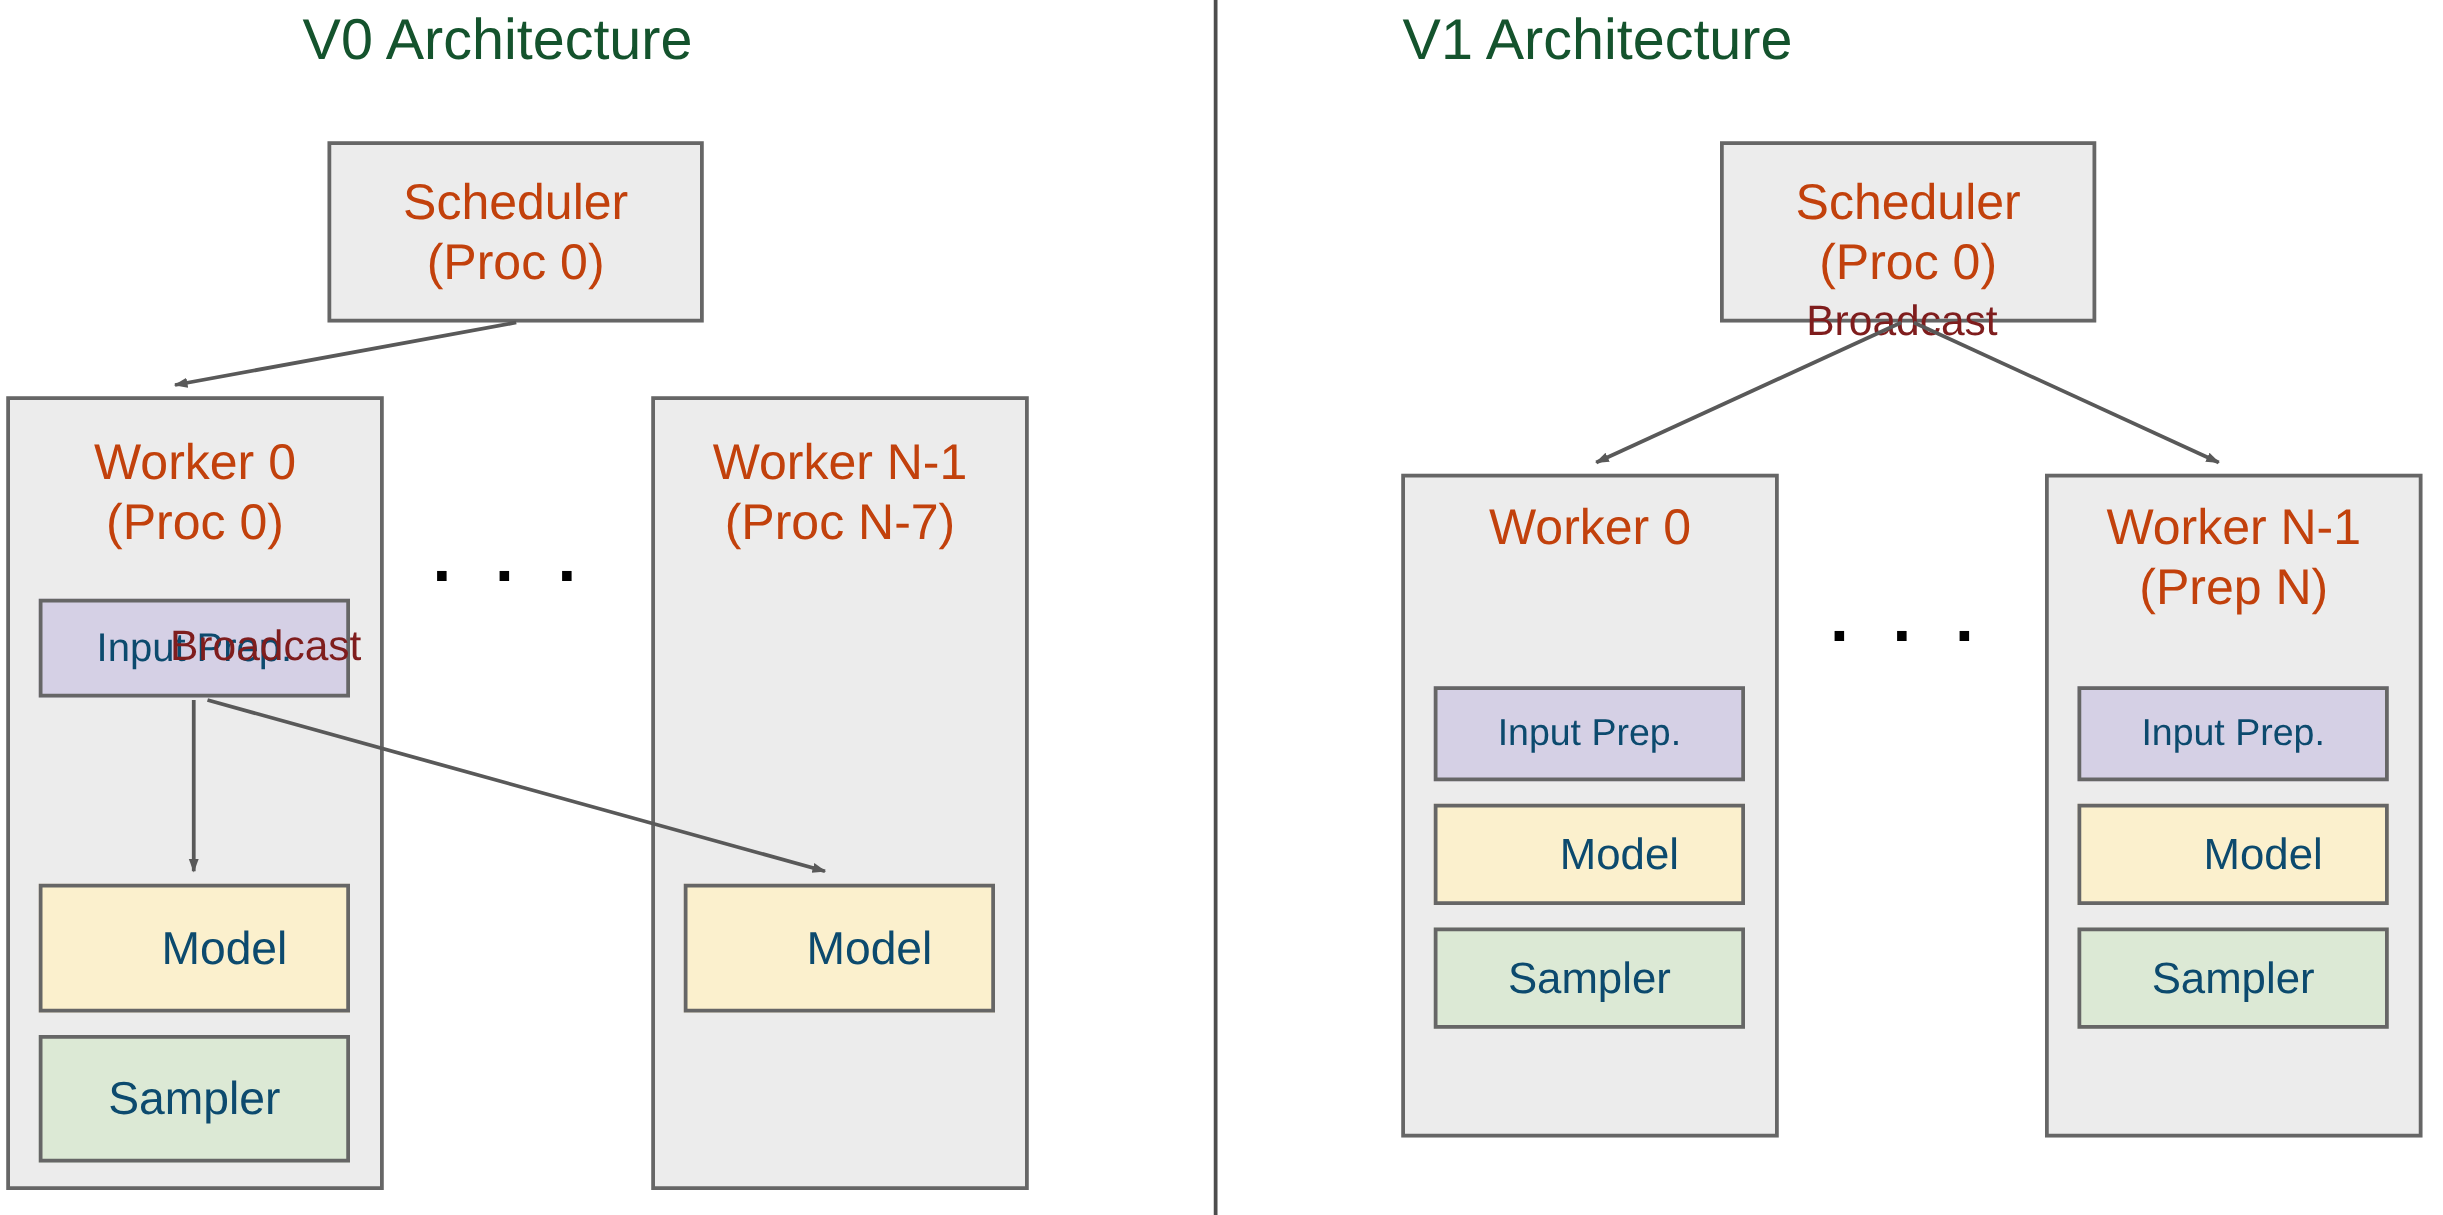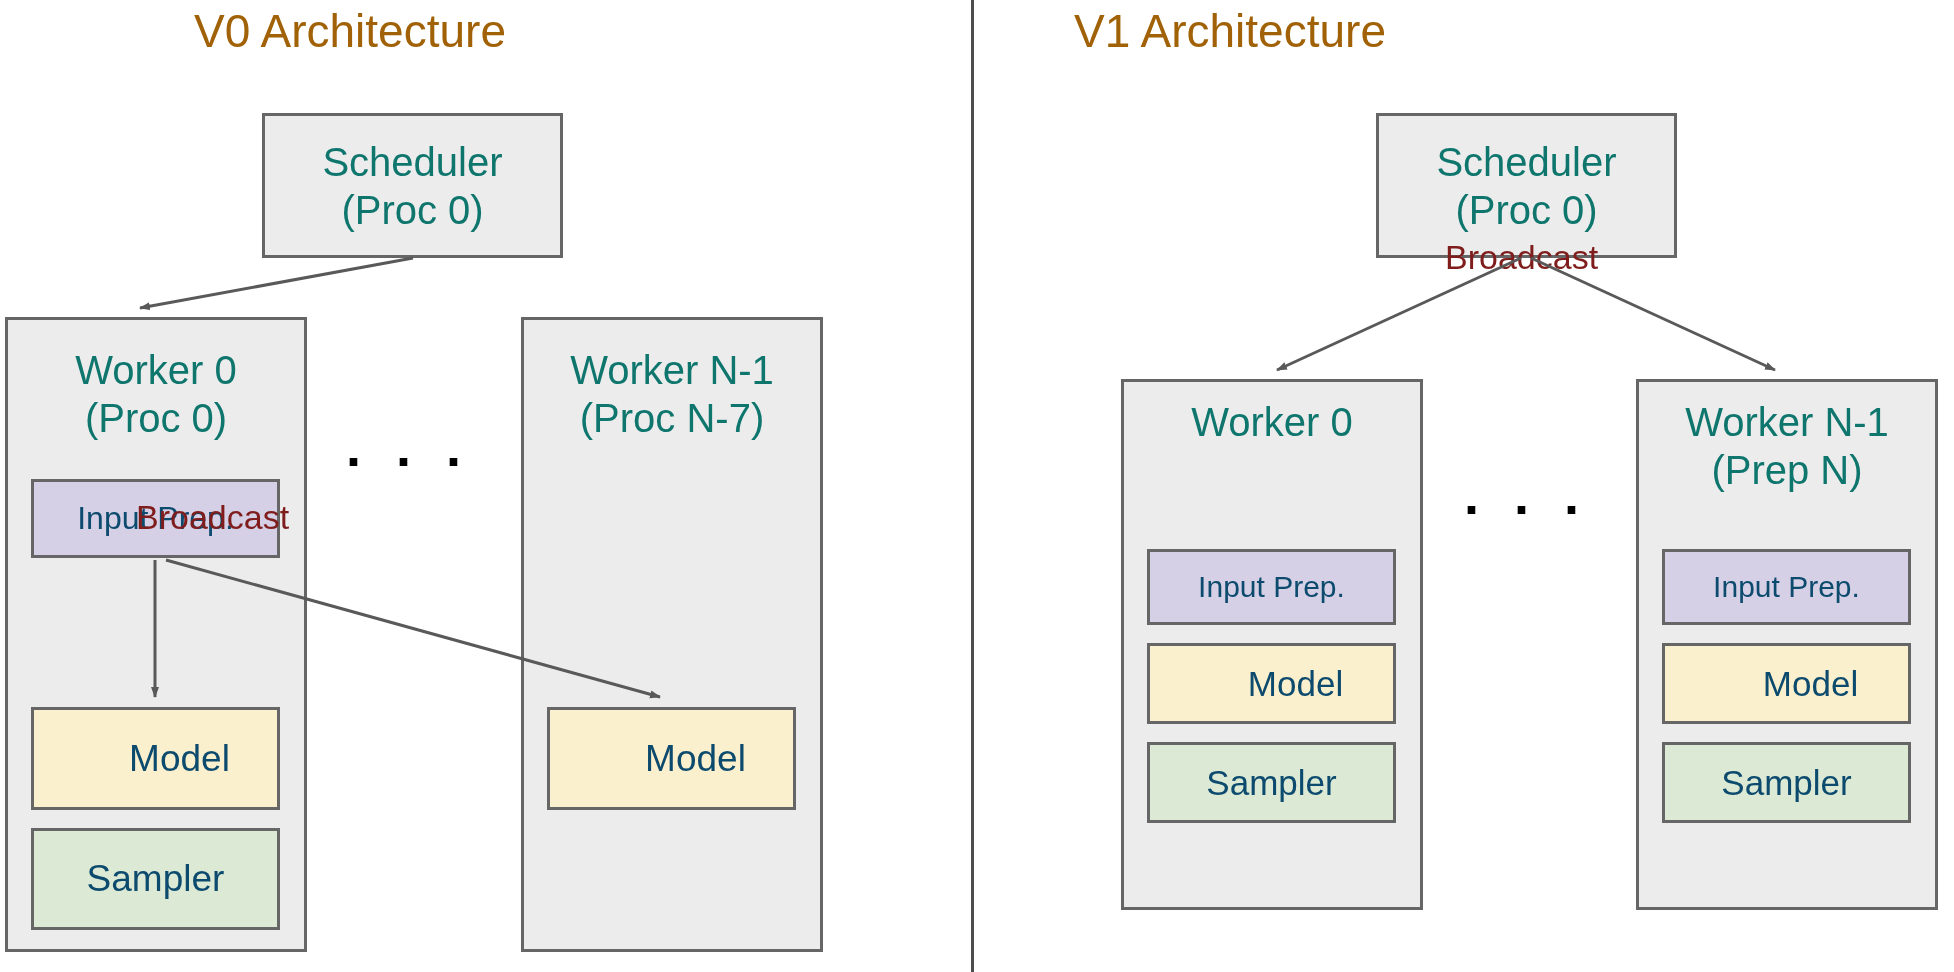--- a/index.html
+++ b/index.html
@@ -36,34 +36,35 @@
   }
 
   .panel-title {
     position: absolute;
     top: 4px;
     text-align: center;
     font-size: 46px;
     line-height: 54px;
     letter-spacing: 0px;
     white-space: nowrap;
-    color: #a16207;
+    color: #14532d;
+    margin-left: 48px;
   }
   #title-v0 { left: 0; width: 700px; }
   #title-v1 { left: 0; width: 510px; }
 
   .box {
     position: absolute;
     box-sizing: border-box;
     border: 3px solid #666666;
     background: #ececec;
     display: flex;
     flex-direction: column;
     align-items: center;
-    color: #0f766e;
+    color: #c2410c;
   }
   .scheduler-box {
     justify-content: center;
     font-size: 40px;
     line-height: 48px;
   }
   .worker-box {
     justify-content: flex-start;
     font-size: 40px;
     line-height: 48px;

